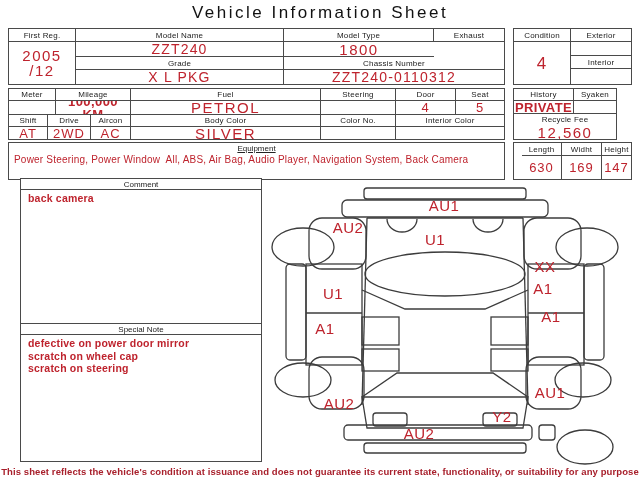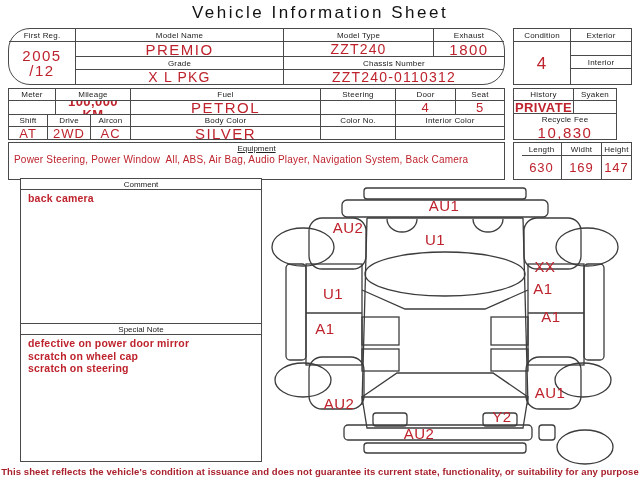--- a/index.html
+++ b/index.html
@@ -13,21 +13,21 @@
         display:flex;align-items:center;justify-content:center;overflow:hidden;box-sizing:border-box;}
   .nr{border-right:none;} .nb{border-bottom:none;}
   .lbl{font-size:8px;color:#222;letter-spacing:.2px;white-space:nowrap;}
   .val{color:#be232d;white-space:pre-line;text-align:center;line-height:1.0;}
   .v15{font-size:15px;letter-spacing:1.5px;}
   .v14{font-size:14px;letter-spacing:1.2px;}
   .v13{font-size:13px;letter-spacing:1px;}
   .v10b{font-size:13px;font-weight:bold;letter-spacing:.4px;}
   .v17{font-size:17px;letter-spacing:1px;}
   
-  #t1l{left:8px;top:28px;width:497px;height:57px;border-radius:22px;}
+  #t1l{left:8px;top:28px;width:497px;height:57px;}
   #t1l .grid{grid-template-columns:67px 208px 150px 1fr;grid-template-rows:13px 15px 13px 1fr;}
   .rs3{grid-row:2 / span 3;}
   .cs2{grid-column:3 / span 2;}
   
   #t1r{left:513px;top:28px;width:119px;height:57px;}
   #t1r .grid{grid-template-columns:57px 1fr;grid-template-rows:13px 14px 13px 1fr;}
   
   #t2box{left:8px;top:88px;width:497px;height:52px;}
   #t2a{display:grid;width:100%;height:26px;grid-template-columns:47px 75px 190px 75px 60px 1fr;grid-template-rows:12px 1fr;}
   #t2b{display:grid;width:100%;height:24px;grid-template-columns:39px 43px 40px 190px 75px 1fr;grid-template-rows:12px 1fr;}
@@ -71,21 +71,20 @@
   <div id="title">Vehicle Information Sheet</div>
 
   <div class="box" id="t1l">
     <div class="grid">
       <div class="cell lbl">First Reg.</div>
       <div class="cell lbl">Model Name</div>
       <div class="cell lbl">Model Type</div>
       <div class="cell lbl nr">Exhaust</div>
       <div class="cell val v15 rs3 nb">2005
 /12</div>
-      <div class="cell val v15">PREMIO</div>
       <div class="cell val v14">ZZT240</div>
       <div class="cell val v15 nr">1800</div>
       <div class="cell lbl" style="grid-column:2">Grade</div>
       <div class="cell lbl cs2 nr">Chassis Number</div>
       <div class="cell val v14 nb" style="grid-column:2">X L PKG</div>
       <div class="cell val v14 cs2 nr nb">ZZT240-0110312</div>
     </div>
   </div>
 
   <div class="box" id="t1r">
@@ -130,21 +129,21 @@
     </div>
   </div>
 
   <div class="box" id="t2r">
     <div class="grid">
       <div class="cell lbl">History</div>
       <div class="cell lbl nr">Syaken</div>
       <div class="cell val v10b">PRIVATE</div>
       <div class="cell val v10b nr"></div>
       <div class="cell lbl csp2 nr nb">Recycle Fee</div>
-      <div class="cell val v15 csp2 nr nb">10,830</div>
+      <div class="cell val v15 csp2 nr nb">12,560</div>
     </div>
   </div>
 
   <div class="box" id="t3l">
     <div id="eq-hdr">Equipment</div>
     <div id="eq-val">Power Steering, Power Window  All, ABS, Air Bag, Audio Player, Navigation System, Back Camera</div>
   </div>
 
   <div class="box" id="t3r">
     <div class="grid">

